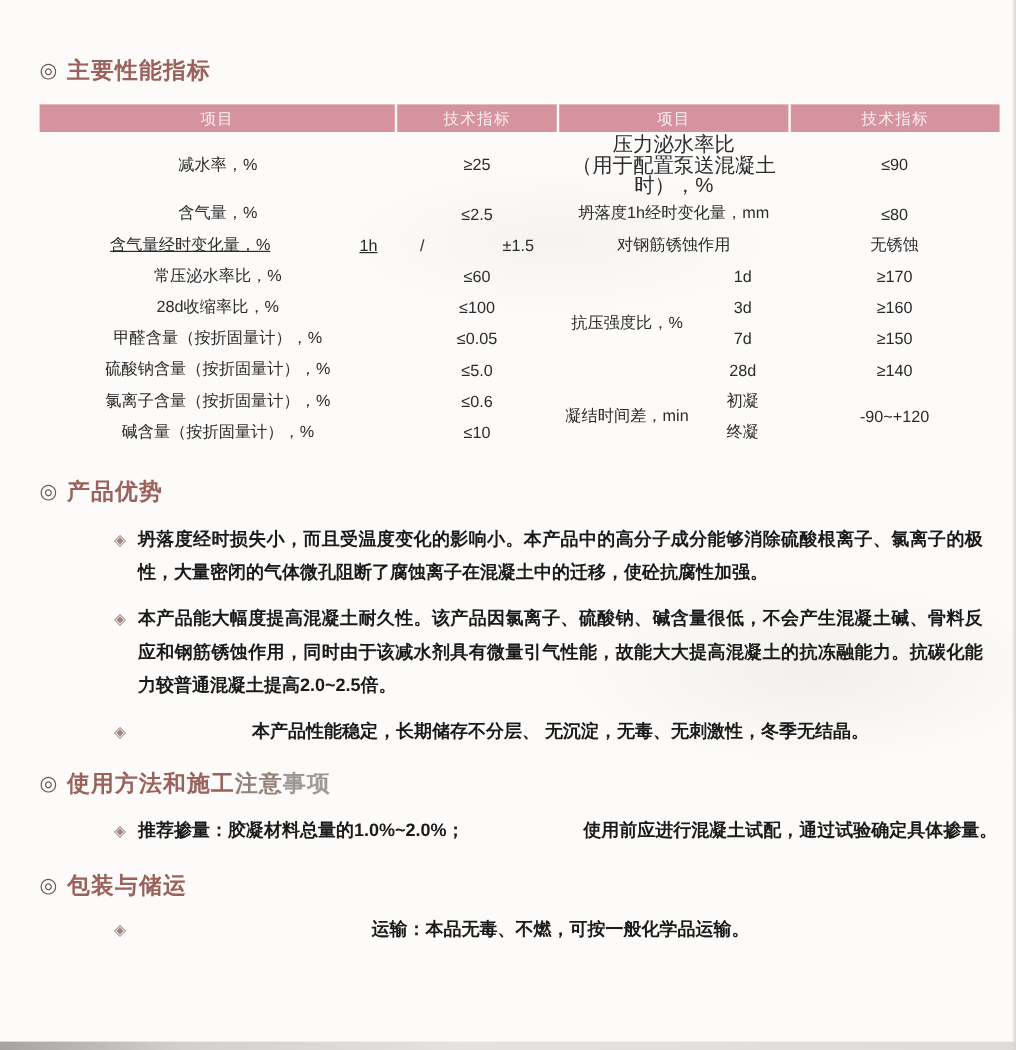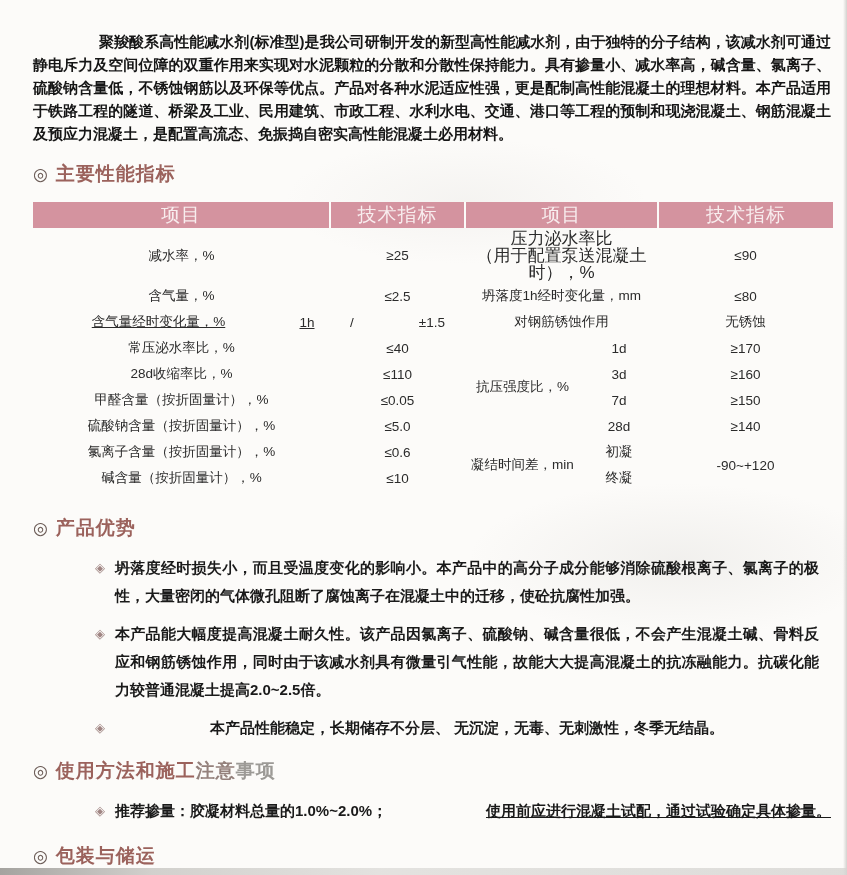--- a/index.html
+++ b/index.html
@@ -51,21 +51,21 @@
   .h-pack { margin-top:18px; }
 
   
   table.perf {
     margin-top:15px;
     width:800px; table-layout:fixed; border-collapse:collapse;
     font-size:13.5px; color:#2b2b2b;
   }
   table.perf thead th {
     background:#d4939f; color:#f8edee;
-    font-weight:normal; font-size:19px; letter-spacing:1px;
+    font-weight:normal; font-size:13px; letter-spacing:1px;
     height:23px; border-left:2px solid #fcfbf9;
   }
   table.perf thead th:first-child { border-left:none; }
   table.perf tbody td {
     text-align:center; vertical-align:middle; padding:2px 0;
   }
   table.perf tbody tr { height:26px; }
   table.perf tbody tr.tall { height:40px; }
   .two-line { font-size:17px; line-height:17px; }
   .cell-flex { display:flex; align-items:center;text-decoration:underline; }
@@ -81,30 +81,29 @@
     font-size:15px; line-height:28px; font-weight:600;
     color:#1a1a1a;
   }
   .bullet-item .diamond {
     flex:0 0 20px; margin-left:62px; margin-right:0;
     color:#a08583; font-size:13px; line-height:28px; font-weight:normal;
   }
   .bullet-item .bullet-text { flex:1; text-align:justify; padding-right:12px; }
   .bullet-item.single .bullet-text { text-align:center; }
   .usage-row { display:flex; width:798px; }
-  .usage-row .usage-note { margin-left:auto; padding-right:0;text-decoration:underline; }
+  .usage-row .usage-note { margin-left:auto; padding-right:0; }
   .pack .bullet-item { line-height:22px; margin-bottom:13px; }
   .pack .bullet-item .diamond { line-height:22px; }
 </style>
 </head>
 <body>
 
 <div class="page">
 
-  <p class="intro">聚羧酸系高性能减水剂(标准型)是我公司研制开发的新型高性能减水剂，由于独特的分子结构，该减水剂可通过静电斥力及空间位障的双重作用来实现对水泥颗粒的分散和分散性保持能力。具有掺量小、减水率高，碱含量、氯离子、硫酸钠含量低，不锈蚀钢筋以及环保等优点。产品对各种水泥适应性强，更是配制高性能混凝土的理想材料。本产品适用于铁路工程的隧道、桥梁及工业、民用建筑、市政工程、水利水电、交通、港口等工程的预制和现浇混凝土、钢筋混凝土及预应力混凝土，是配置高流态、免振捣自密实高性能混凝土必用材料。</p>
 
   <div class="section-heading h-perf">
     <span class="section-marker">◎</span>
     <span>主要性能指标</span>
   </div>
 
   <table class="perf">
     <colgroup>
       <col style="width:297px">
         <col style="width:135px">
@@ -147,28 +146,28 @@
           <div class="slash-val">
             <span>/</span>
             <span>±1.5</span>
           </div>
         </td>
         <td colspan="2">对钢筋锈蚀作用</td>
         <td>无锈蚀</td>
       </tr>
       <tr>
         <td>常压泌水率比，%</td>
-        <td>≤40</td>
+        <td>≤60</td>
         <td rowspan="4">抗压强度比，%</td>
         <td>1d</td>
         <td>≥170</td>
       </tr>
       <tr>
         <td>28d收缩率比，%</td>
-        <td>≤110</td>
+        <td>≤100</td>
         <td>3d</td>
         <td>≥160</td>
       </tr>
       <tr>
         <td>甲醛含量（按折固量计），%</td>
         <td>≤0.05</td>
         <td>7d</td>
         <td>≥150</td>
       </tr>
       <tr>

